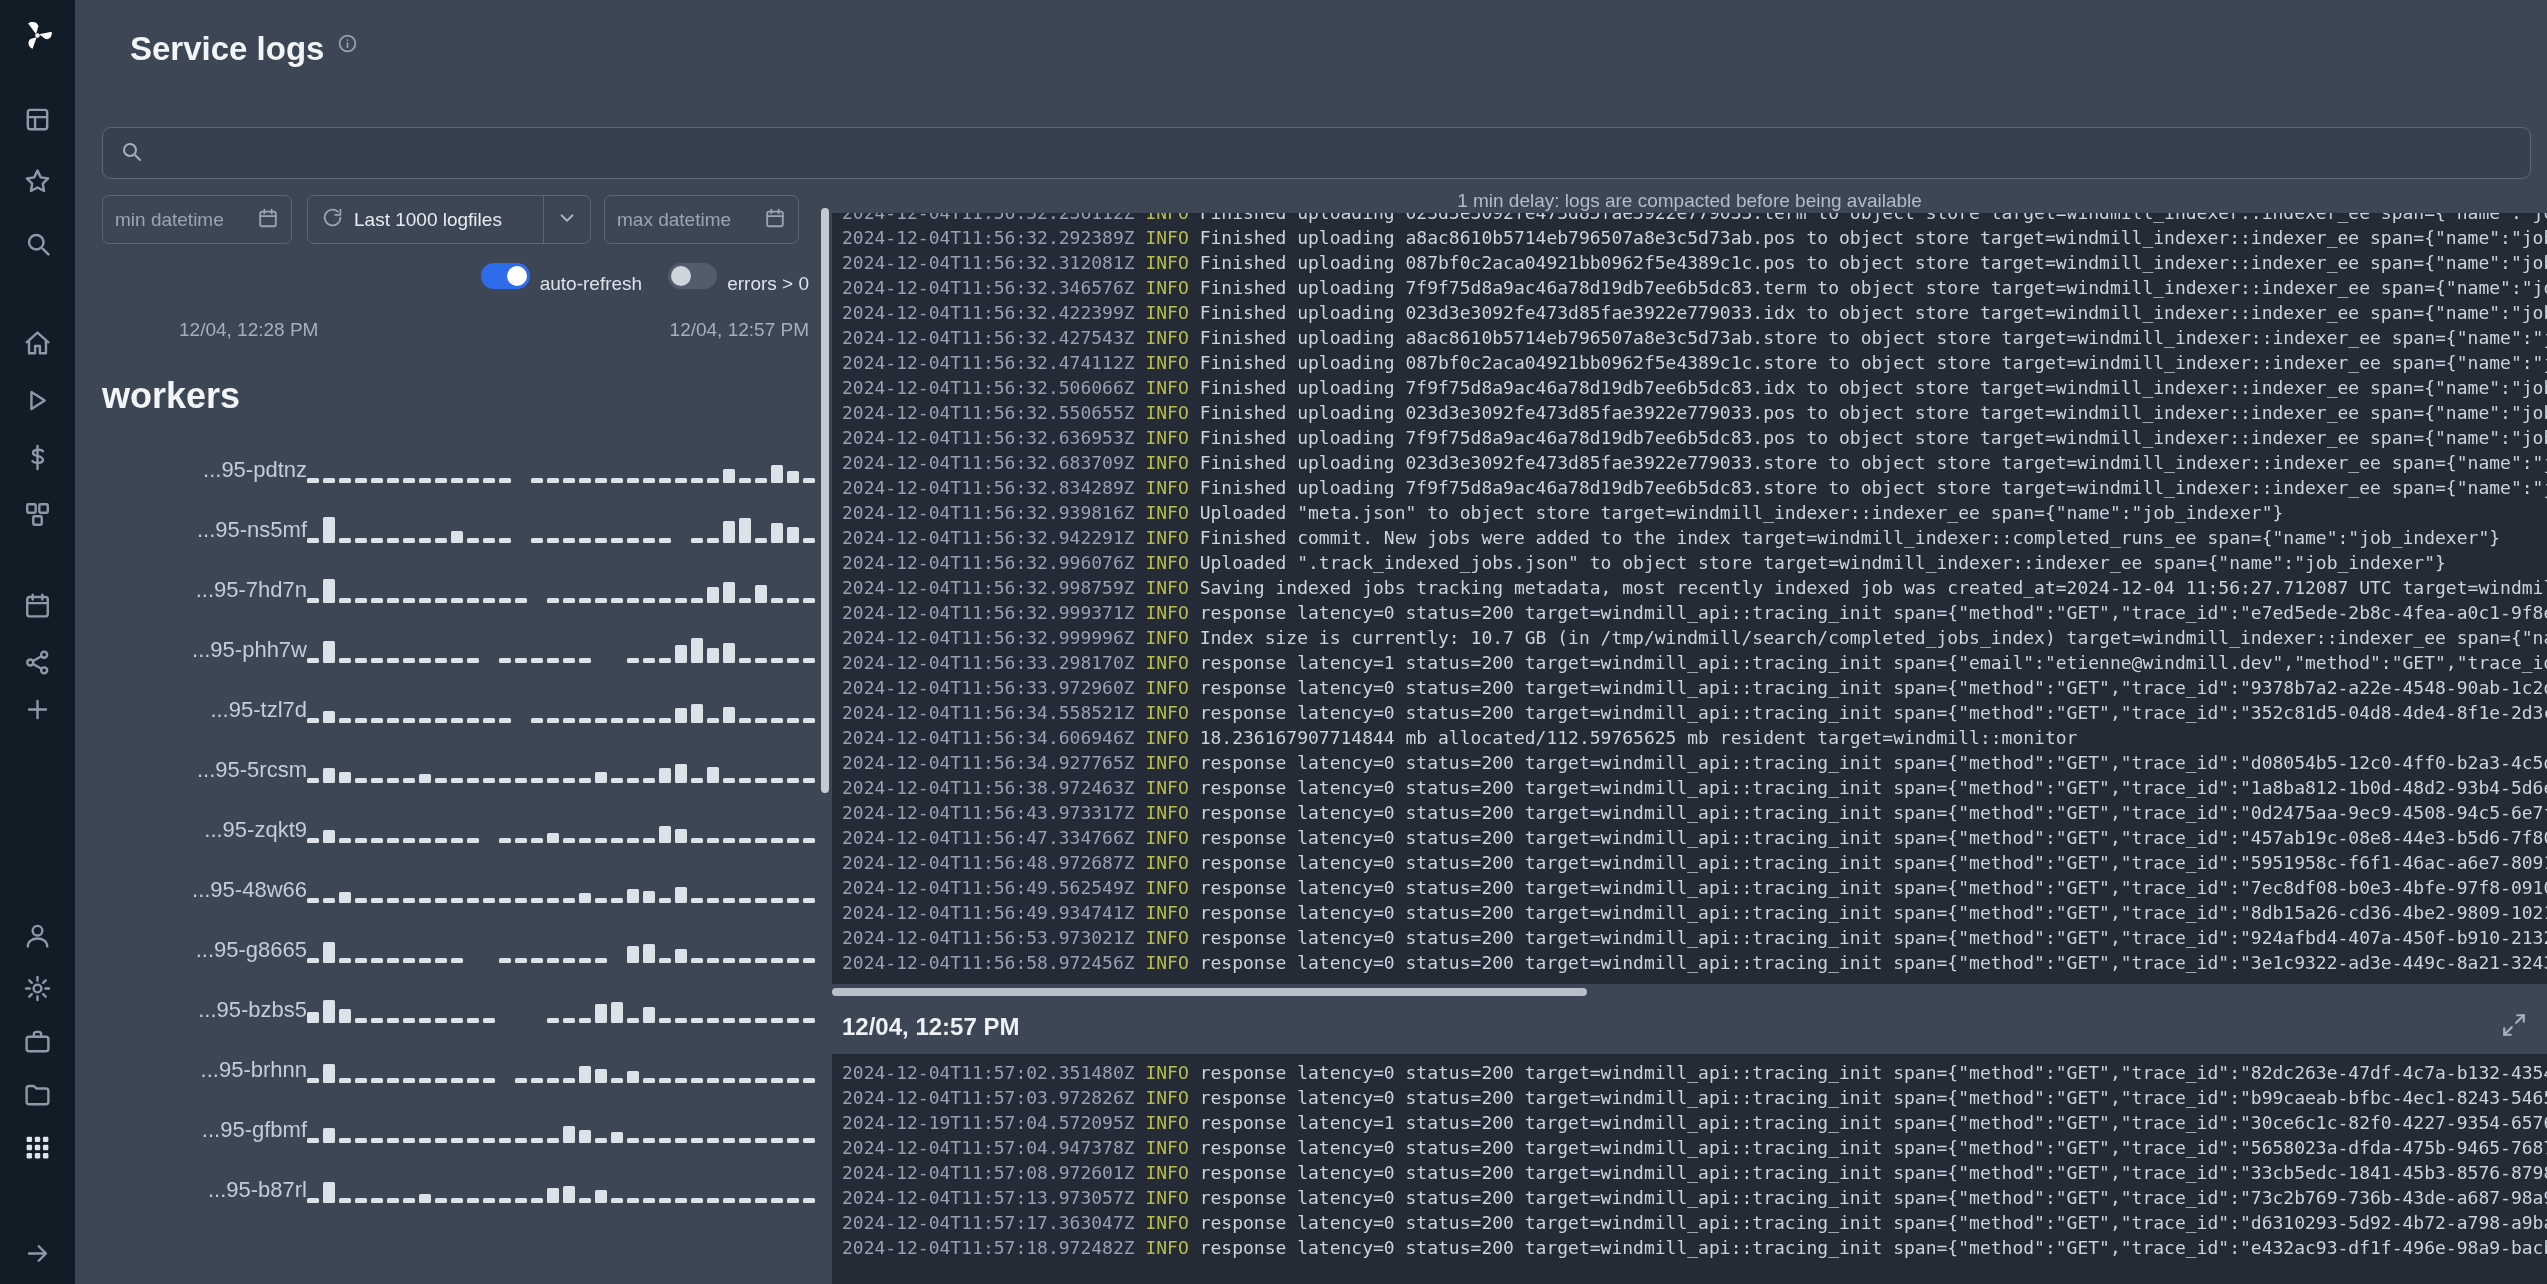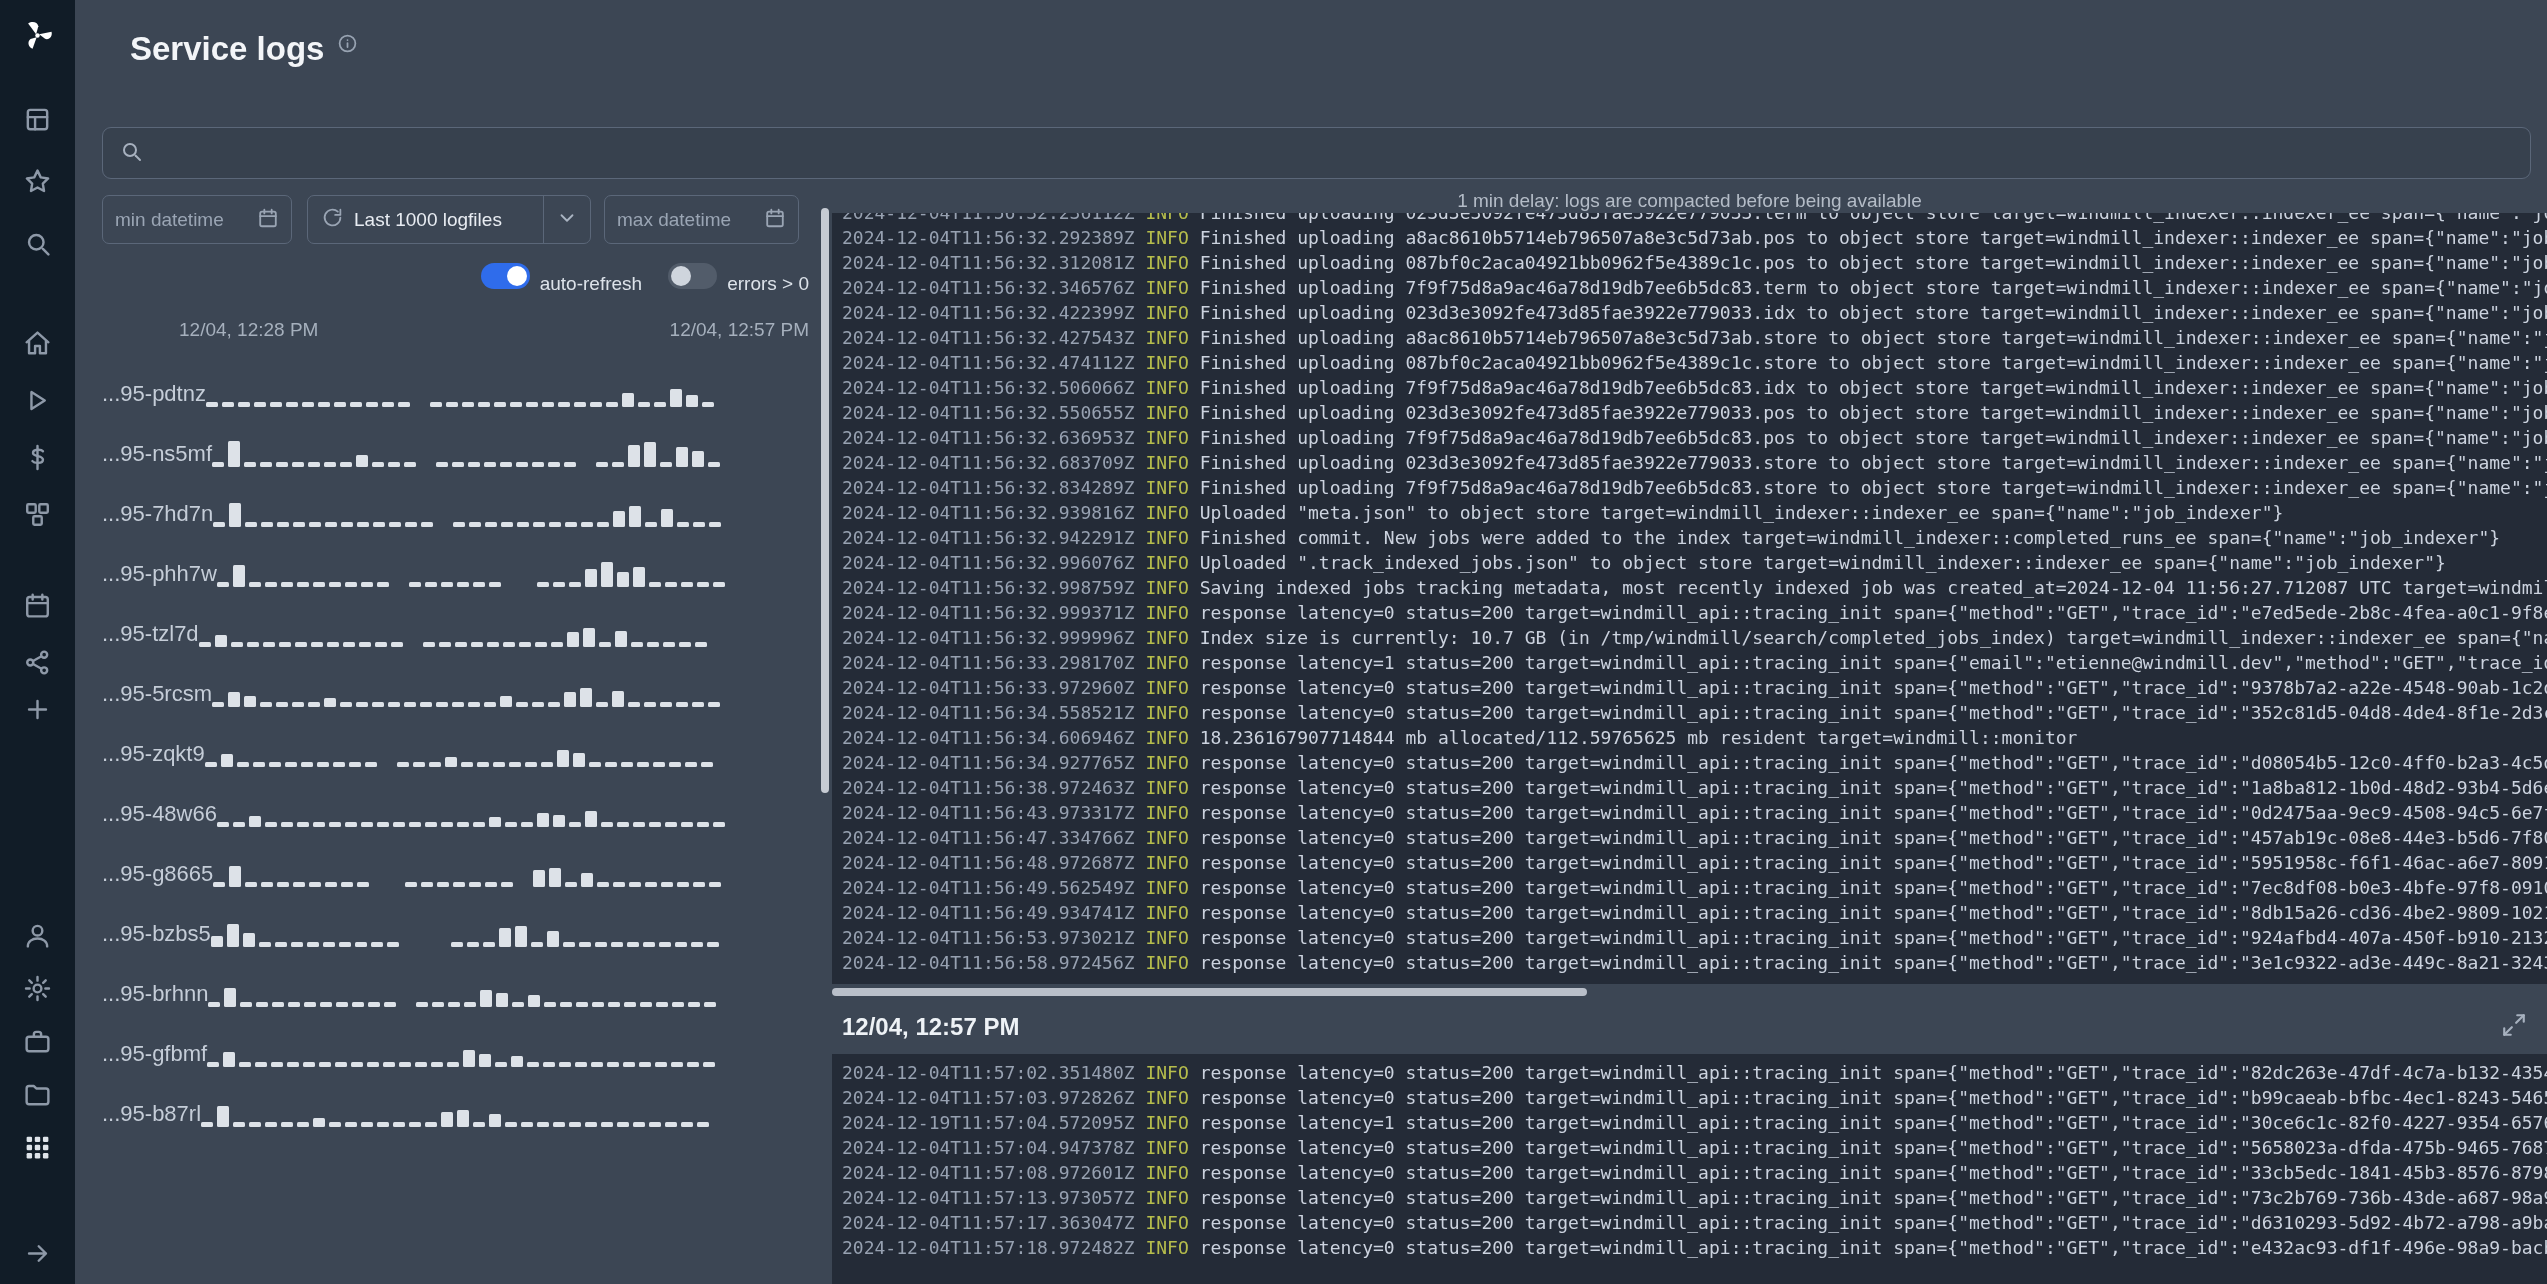--- a/index.html
+++ b/index.html
@@ -51,21 +51,21 @@
   .t-off .knob{left:3px;background:#cfd5dd}
   .t-label{font-size:19px;color:#dde3ea;margin:16px 26px 0 10px;white-space:nowrap}
   .t-label.last{margin-right:0}
 
   .dates-row{margin-top:24px;display:flex;justify-content:space-between;font-size:19px;color:#a6b0bd;padding:0 6px 0 77px}
 
   .workers-h{margin:34px 0 0;font-size:36px;font-weight:800;color:#f3f5f8}
   .group-h{margin:44px 0 0;font-size:28px;font-weight:700;color:#eef1f5}
 
   .worker-list{margin-top:22px}
-  .worker-row{height:60px;display:flex;align-items:flex-end;justify-content:flex-start;padding-bottom:16px;box-sizing:border-box}
+  .worker-row{height:60px;display:flex;align-items:flex-end;justify-content:flex-end;padding-bottom:16px;box-sizing:border-box}
   .worker-name{font-size:22px;color:#c5cdd8;white-space:nowrap}
   .spark{display:flex;align-items:flex-end;gap:4px;height:30px;width:508px}
   .bar{width:12px;background:#dde2e8;border-radius:1.5px;flex:0 0 auto}
 
   
   .log-col{position:absolute;left:832px;top:188px;right:0;bottom:0;display:flex;flex-direction:column}
   .log-notice{height:25px;line-height:25px;text-align:center;font-size:19px;color:#b4bcc7;flex:0 0 auto}
   .log-block{background:#242b37;overflow:hidden;padding-left:10px;box-sizing:border-box}
   .block1{height:771px;flex:0 0 auto}
   .block1 .lines{margin-top:-13px}
@@ -269,20 +269,21 @@
         <div class="knob"></div>
       </div>
     <span class="t-label last">errors &gt; 0</span>
   </div>
 
   <div class="dates-row">
     <span>12/04, 12:28 PM</span>
     <span>12/04, 12:57 PM</span>
   </div>
 
+  <h1 class="workers-h">workers</h1>
 
   <div class="worker-list" id="worker-list">
   <div class="worker-row">
     <span class="worker-name">...95-pdtnz</span>
     <div class="spark">
           <div class="bar" style="height: 5px;"></div>
           <div class="bar" style="height: 5px;"></div>
           <div class="bar" style="height: 5px;"></div>
           <div class="bar" style="height: 5px;"></div>
           <div class="bar" style="height: 5px;"></div>

